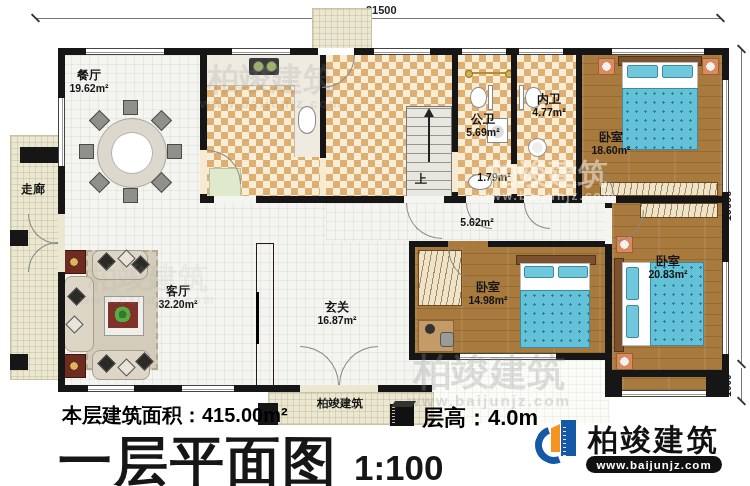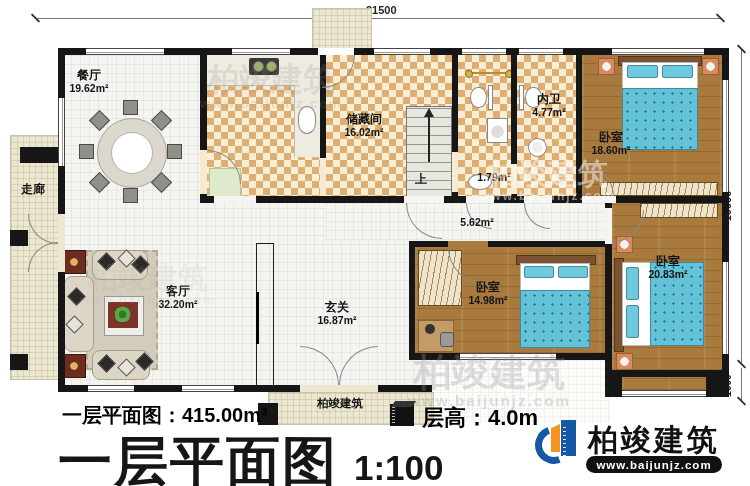--- a/index.html
+++ b/index.html
@@ -229,26 +229,26 @@
   <div class="arc" style="left:612px;top:210px;width:32px;height:32px;border-right:1.4px solid #888;border-bottom:1.4px solid #888;border-bottom-right-radius:100%;"></div>
   <div class="arc" style="left:448px;top:247px;width:38px;height:38px;border-left:1.4px solid #888;border-bottom:1.4px solid #888;border-bottom-left-radius:100%;"></div>
 
   <div class="rlabel" style="left:52px;top:68px;width:74px;">
     <span>餐厅</span>
     <span class="area">19.62m²</span>
   </div>
   <div class="rlabel" style="left:10px;top:182px;width:46px;">
     <span>走廊</span>
   </div>
-  <div class="rlabel" style="left:324px;top:112px;width:80px;">
-    <span>储藏间</span>
-    <span class="area">16.02m²</span>
-  </div>
   <div class="rlabel" style="left:408px;top:172px;width:26px;">
     <span>上</span>
+  </div>
+  <div class="rlabel" style="left:455px;top:112px;width:56px;">
+    <span>公卫</span>
+    <span class="area">5.69m²</span>
   </div>
   <div class="rlabel" style="left:520px;top:92px;width:58px;">
     <span>内卫</span>
     <span class="area">4.77m²</span>
   </div>
   <div class="rlabel" style="left:468px;top:171px;width:52px;">
     <span class="area">1.79m²</span>
   </div>
   <div class="rlabel" style="left:446px;top:216px;width:62px;">
     <span class="area">5.62m²</span>
@@ -294,21 +294,21 @@
     <span class="small">www.baijunjz.com</span>
   </div>
 
   <div class="wall" style="left:258px;top:403px;width:20px;height:22px;"></div>
   <div class="abs" style="left:390px;top:401px;width:24px;height:25px;">
     <div class="abs" style="left:0;top:3px;width:24px;height:22px;background:#111;"></div>
     <div class="abs" style="left:3px;top:0;width:21px;height:6px;background:#333;transform:skewX(-35deg);"></div>
     <div class="abs" style="left:2px;top:6px;width:3px;height:16px;background:repeating-linear-gradient(0deg,#bbb 0 1px,transparent 1px 3px);"></div>
   </div>
 
-  <div class="fstat" style="left:62px;top:402px;font-size:20px;">一层平面图：415.00m²</div>
+  <div class="fstat" style="left:62px;top:402px;font-size:20px;">本层建筑面积：415.00m²</div>
   <div class="abs" style="left:58px;top:426px;display:flex;align-items:baseline;gap:16px;border-bottom:3px solid #000;padding-bottom:2px;">
     <span style="font-size:54px;font-weight:bold;letter-spacing:2px;">一层平面图</span>
     <span style="font-size:35px;font-weight:bold;">1:100</span>
   </div>
   <div class="fstat" style="left:422px;top:403px;font-size:22px;">层高：4.0m</div>
 
   <div class="abs" style="left:534px;top:418px;width:52px;height:54px;">
     <div class="abs" style="left:1px;top:8px;width:38px;height:38px;border:7px solid #1558a6;border-radius:50%;border-top-color:transparent;border-right-color:transparent;transform:rotate(25deg);box-sizing:border-box;"></div>
     <div class="abs" style="left:17px;top:6px;width:9px;height:28px;background:#f7941d;clip-path:polygon(0 15%,100% 0,100% 100%,0 100%);"></div>
     <div class="abs" style="left:27px;top:2px;width:15px;height:36px;background:#1558a6;background-image:repeating-linear-gradient(0deg,rgba(255,255,255,.85) 0 1px,transparent 1px 4px);background-size:3px 100%;background-repeat:no-repeat;background-position:2px 4px;"></div>

